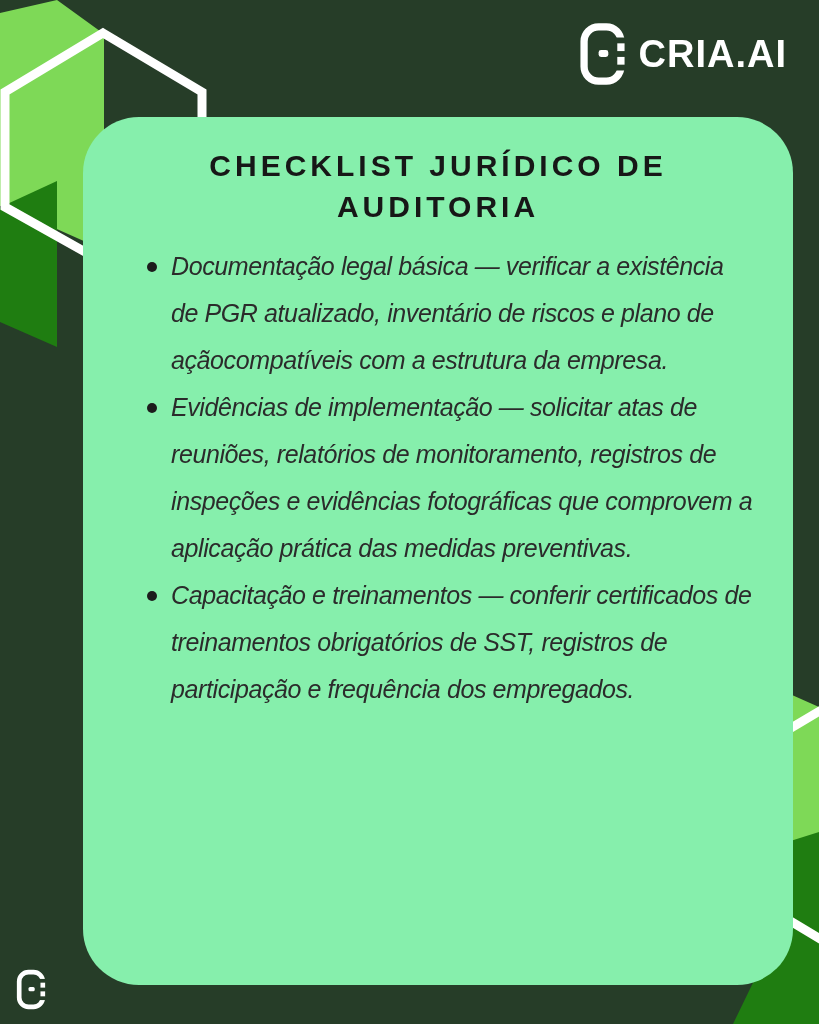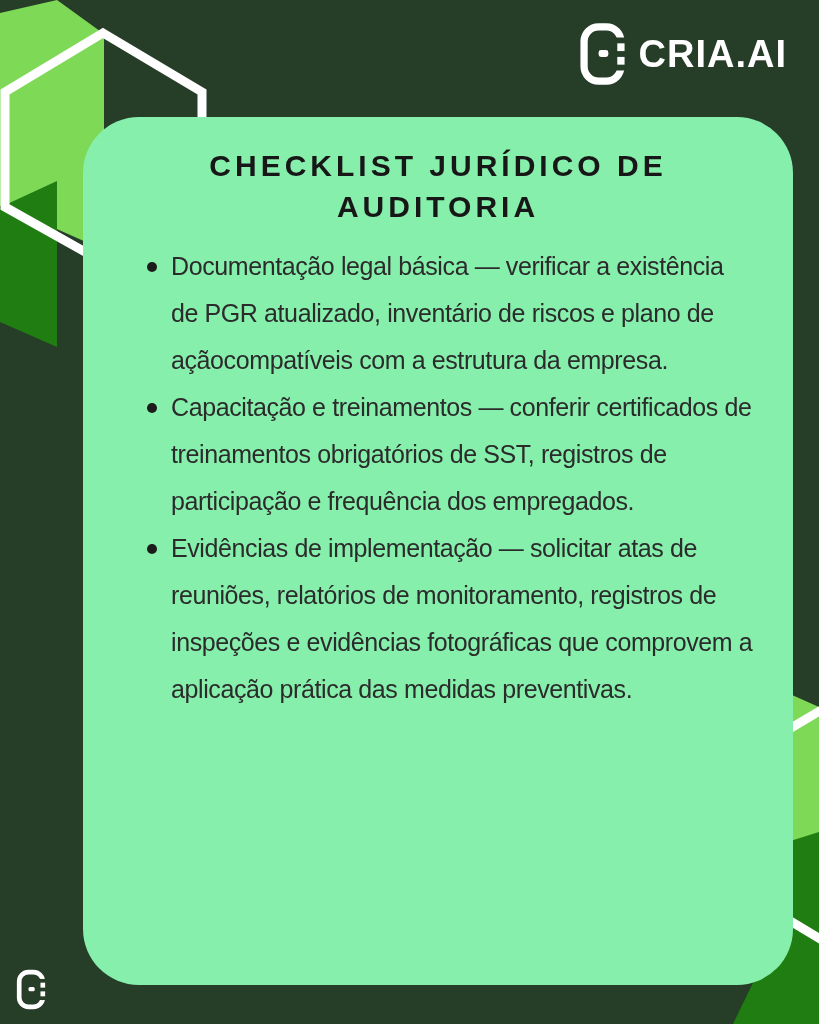--- a/index.html
+++ b/index.html
@@ -31,21 +31,21 @@
     margin:0 auto 16px auto;max-width:520px;
     text-align:center;color:#171717;
     font-size:30px;line-height:41px;font-weight:800;letter-spacing:4px;
     text-transform:uppercase;
   }
   .checklist{
     margin:0;padding:0 10px 0 38px;list-style:none;
     color:#2B2B2B;font-size:25px;line-height:47px;letter-spacing:-0.4px;
     max-width:628px;
   }
-  .checklist li{position:relative;padding-left:20px;}
+  .checklist li{position:relative;padding-left:20px;font-style:italic;}
   .checklist li::before{
     content:"";position:absolute;left:-4px;top:19px;
     width:10px;height:10px;border-radius:50%;background:#1c1c1c;
   }
 
   
   .footer-logo{position:absolute;left:16px;bottom:14px;z-index:2;}
   .footer-logo .logo-icon{width:30px;height:41px;display:block;}
 </style>
 </head>
@@ -74,22 +74,22 @@
     <rect x="36" y="44" width="12" height="6" fill="#263D28"></rect>
     <rect x="20" y="29" width="10" height="7" rx="2.5" fill="#FFFFFF"></rect>
   </svg>
   <span class="brand-name">CRIA.AI</span>
 </header>
 
 <main class="card">
   <h1 class="card-title">CHECKLIST JURÍDICO DE AUDITORIA</h1>
   <ul class="checklist">
     <li>Documentação legal básica — verificar a existência de PGR atualizado, inventário de riscos e plano de açãocompatíveis com a estrutura da empresa.</li>
+    <li>Evidências de implementação — solicitar atas de reuniões, relatórios de monitoramento, registros de inspeções e evidências fotográficas que comprovem a aplicação prática das medidas preventivas.</li>
     <li>Capacitação e treinamentos — conferir certificados de treinamentos obrigatórios de SST, registros de participação e frequência dos empregados.</li>
-    <li>Evidências de implementação — solicitar atas de reuniões, relatórios de monitoramento, registros de inspeções e evidências fotográficas que comprovem a aplicação prática das medidas preventivas.</li>
   </ul>
 </main>
 
 <footer class="footer-logo">
   <svg class="logo-icon" viewBox="0 0 48 66" aria-hidden="true">
     <rect x="5" y="5" width="38" height="56" rx="15" fill="none" stroke="#FFFFFF" stroke-width="7.5"></rect>
     <rect x="36" y="16" width="12" height="6" fill="#263D28"></rect>
     <rect x="36" y="30" width="12" height="6" fill="#263D28"></rect>
     <rect x="36" y="44" width="12" height="6" fill="#263D28"></rect>
     <rect x="20" y="29" width="10" height="7" rx="2.5" fill="#FFFFFF"></rect>

